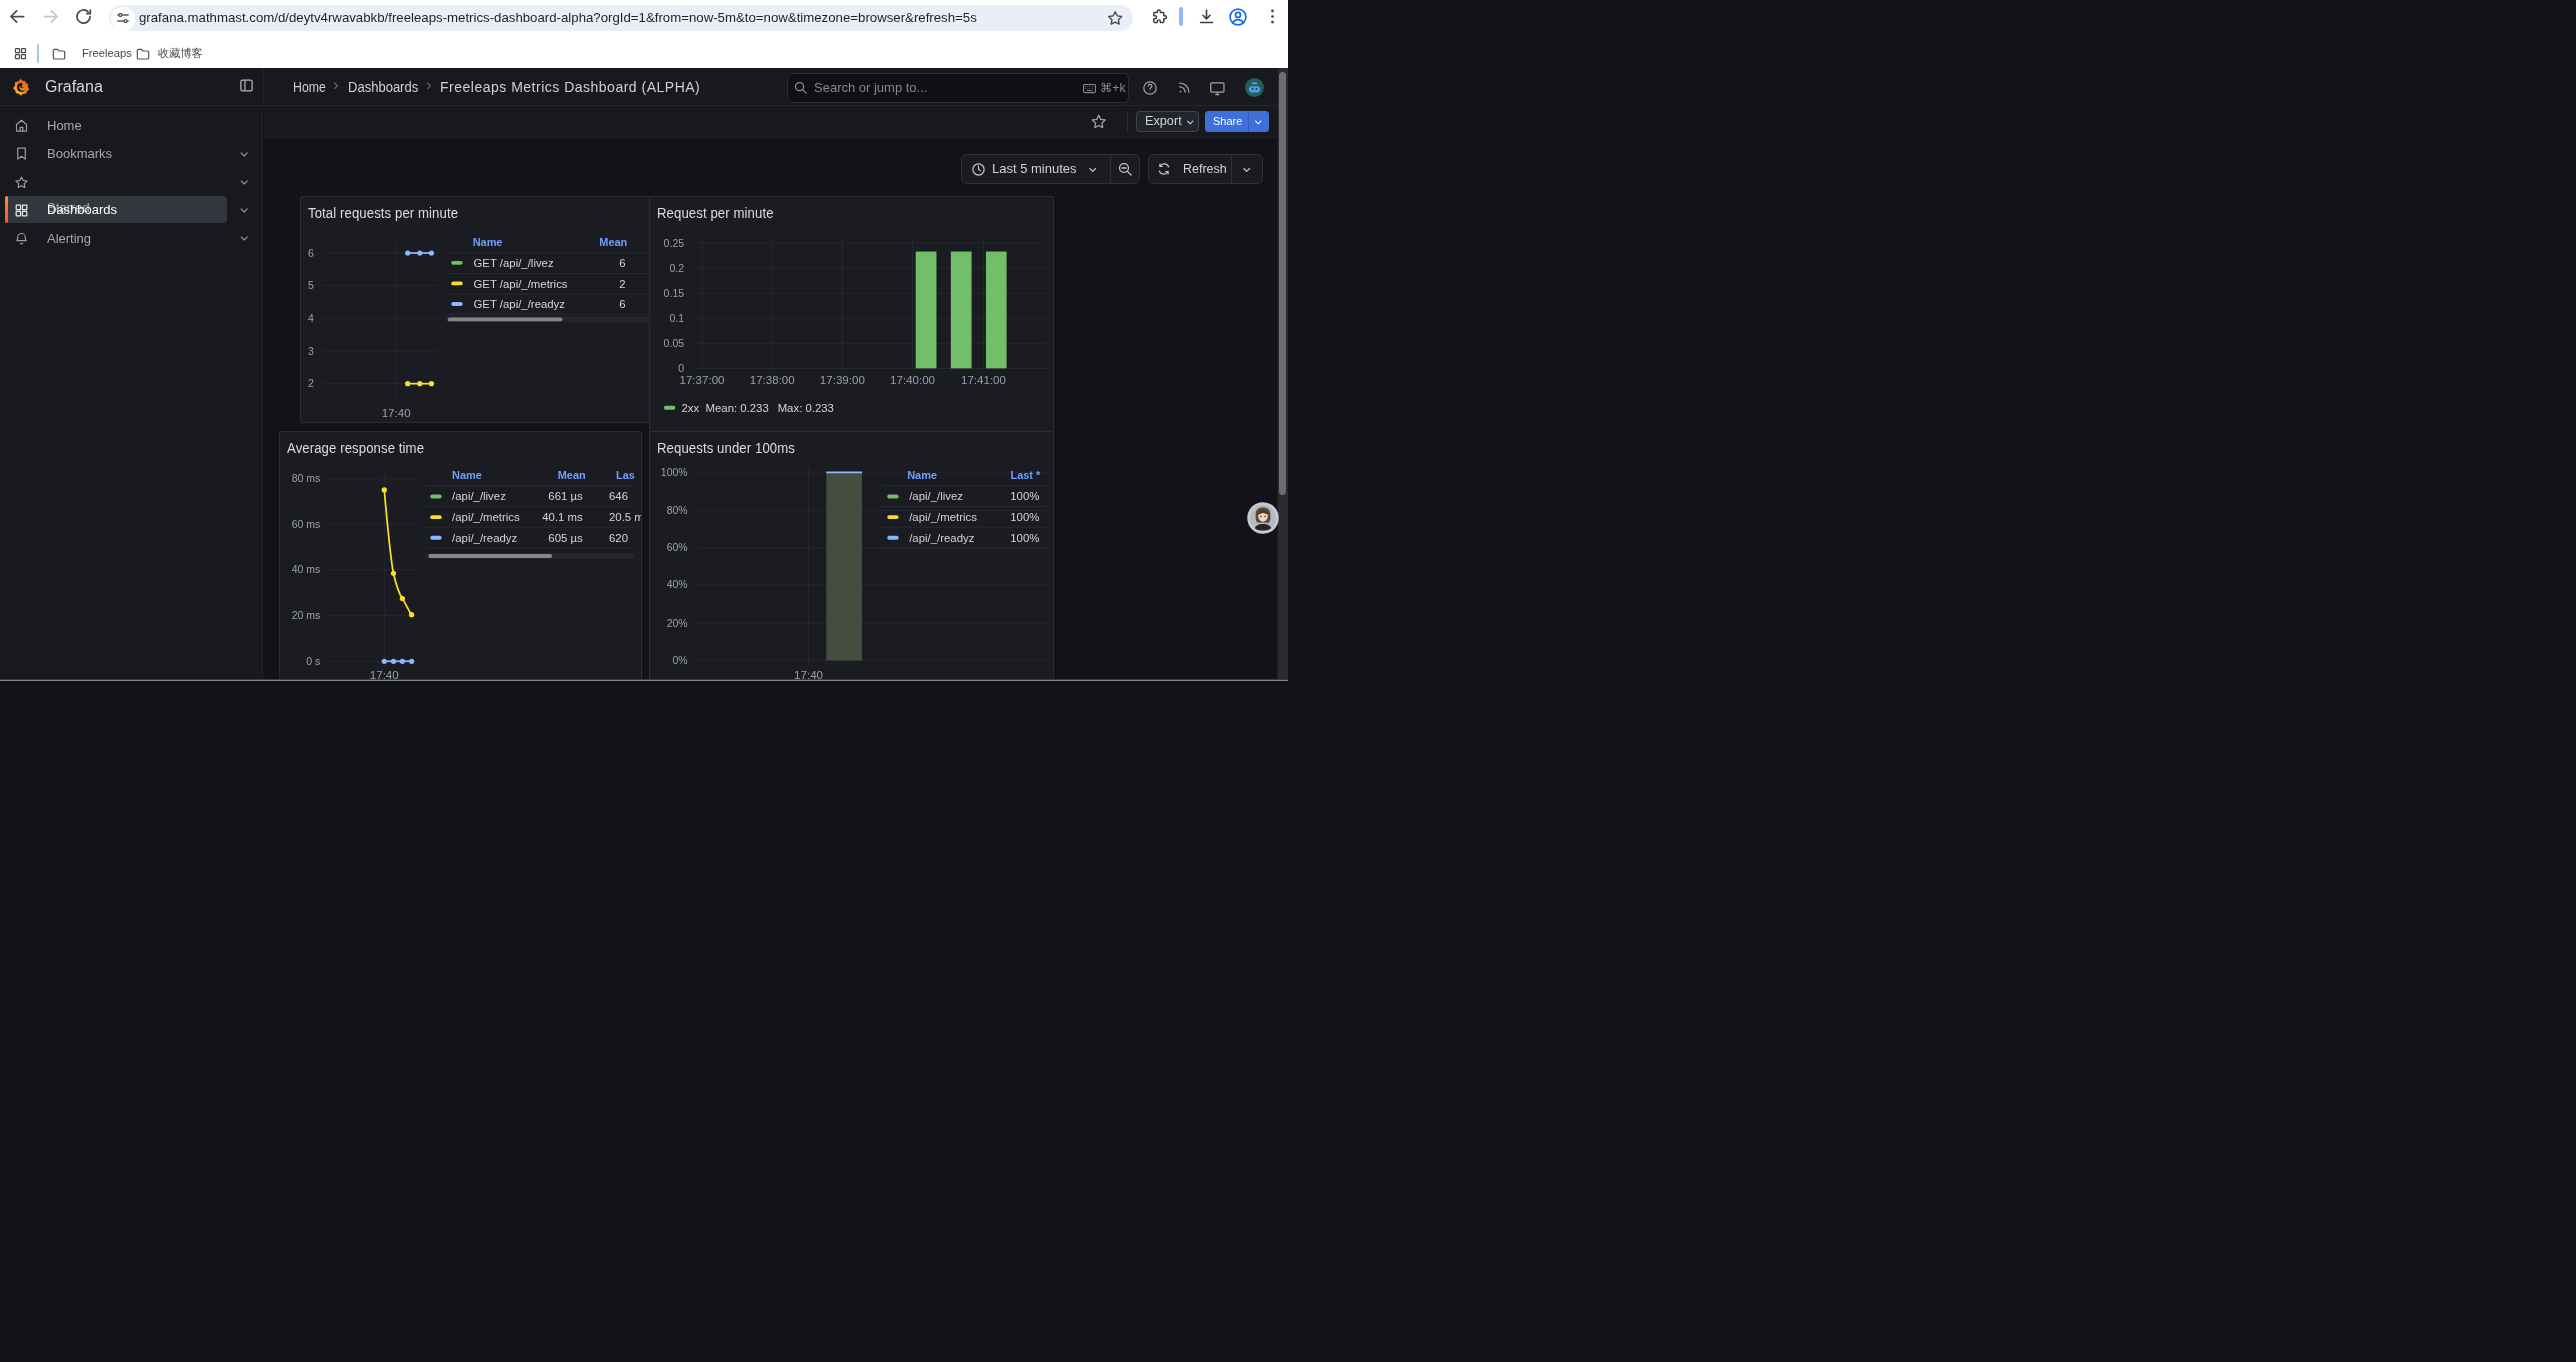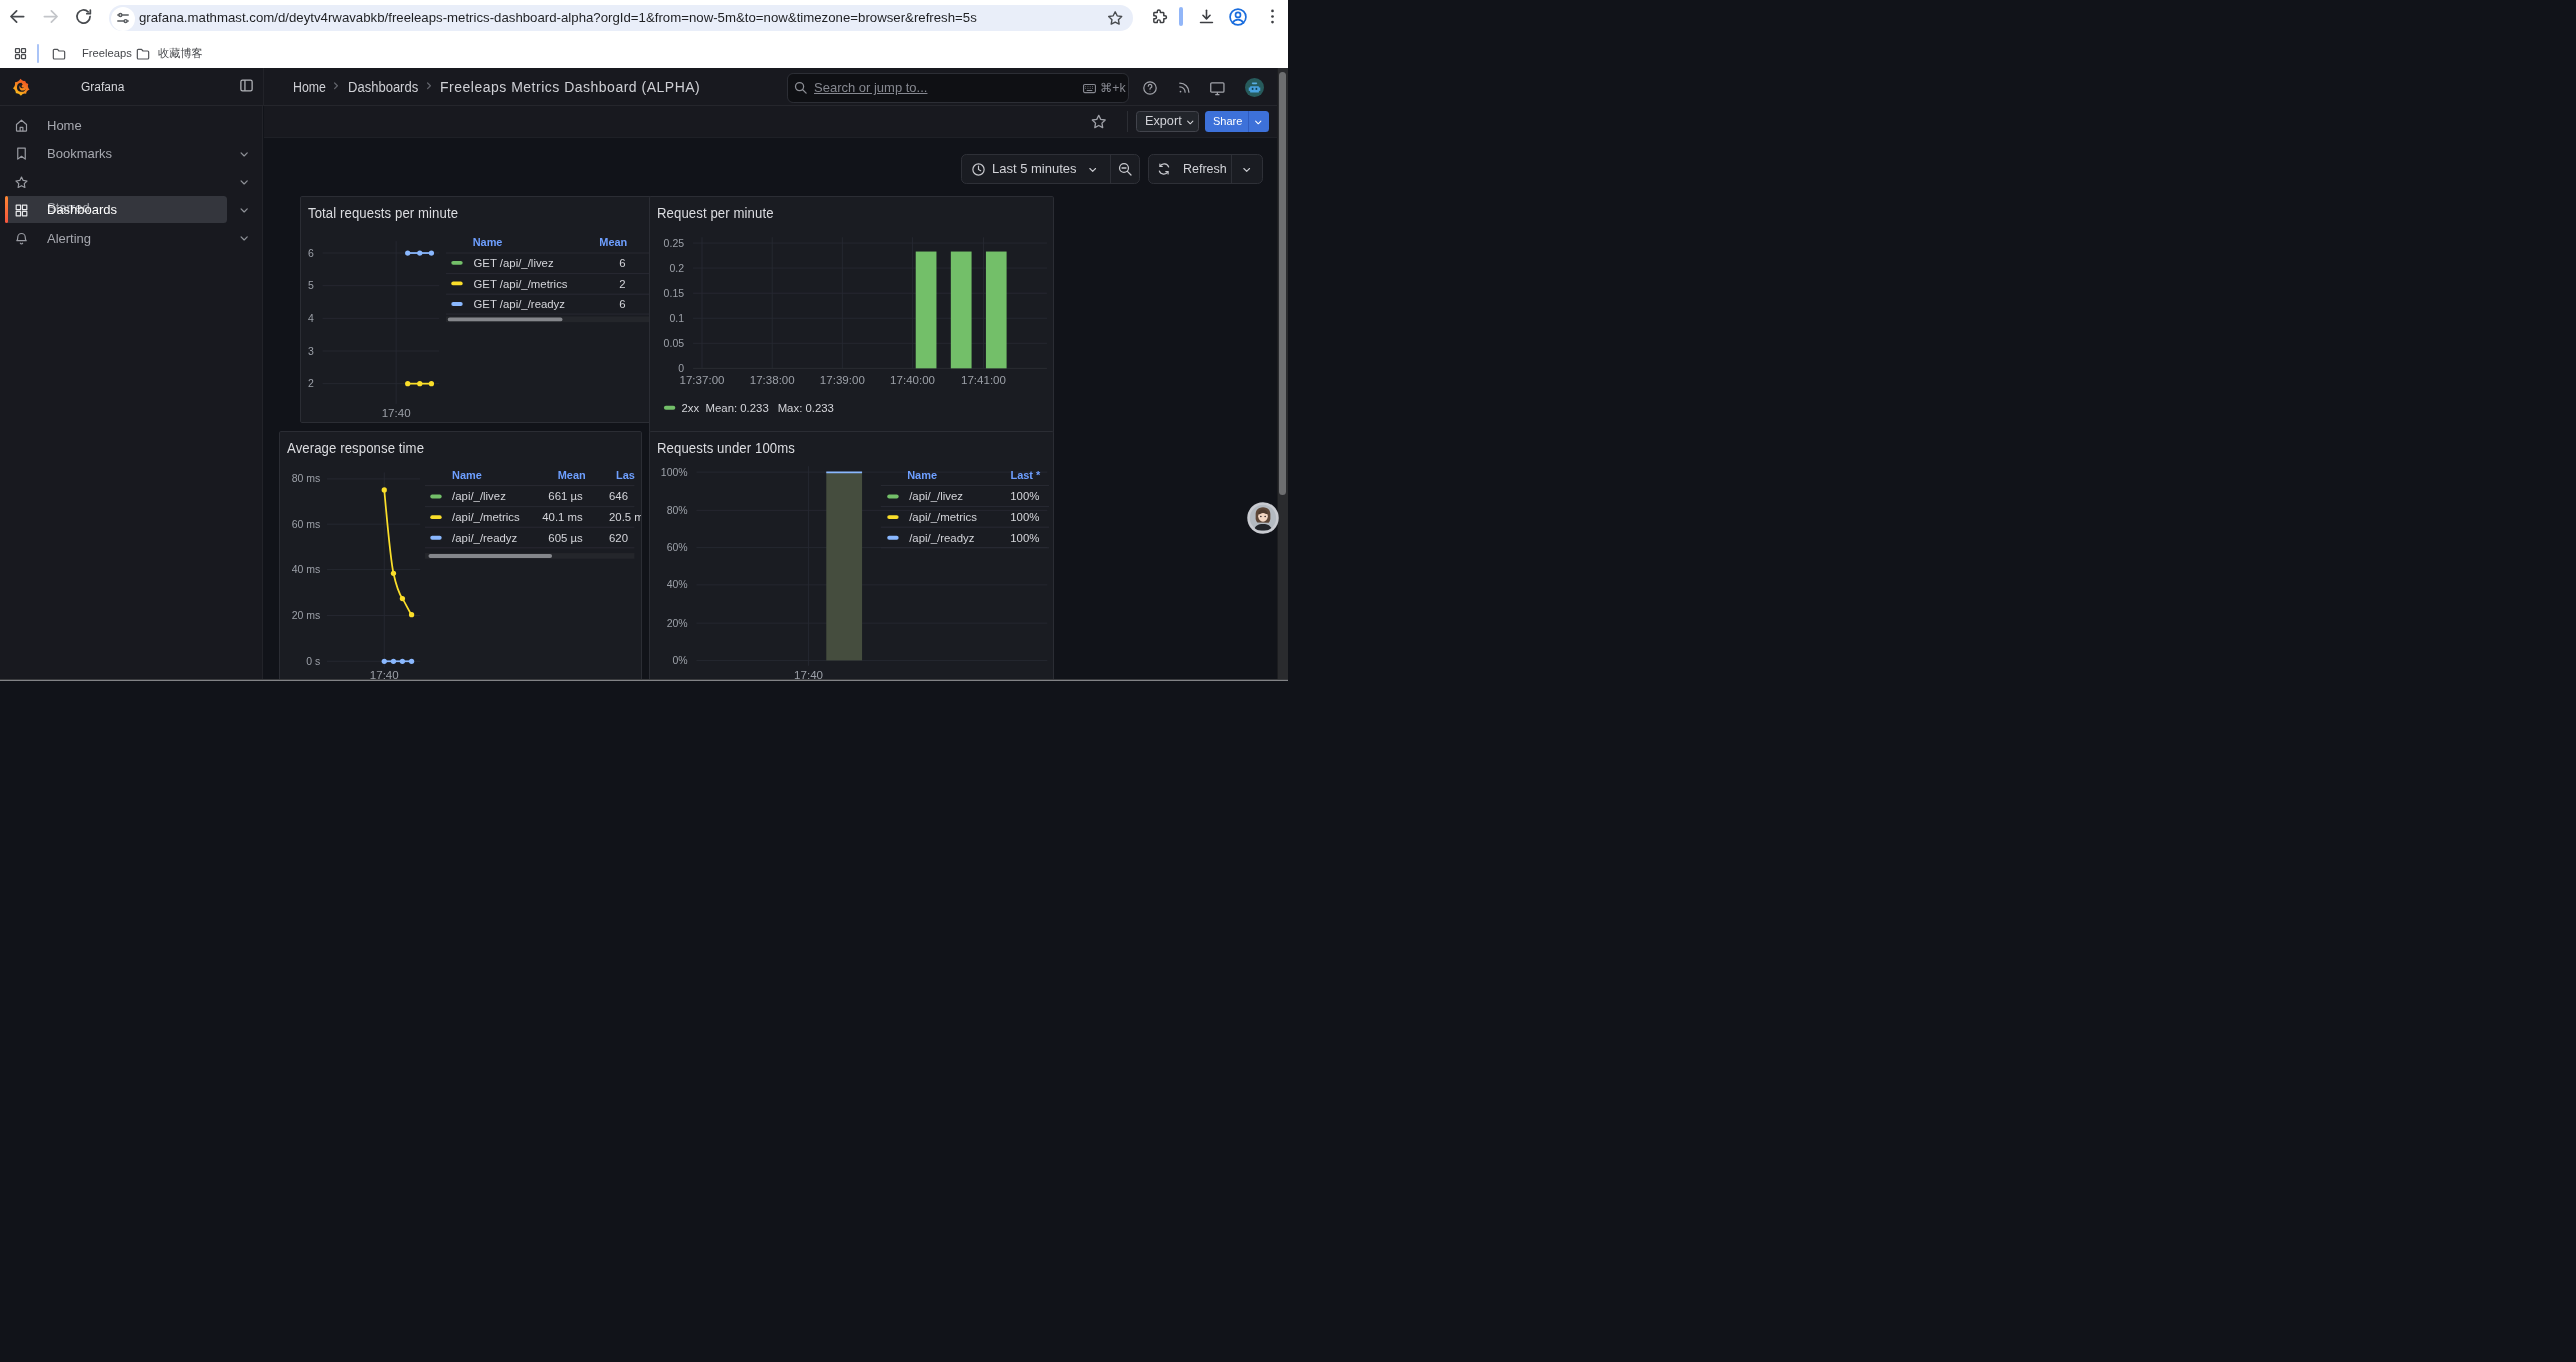--- a/index.html
+++ b/index.html
@@ -133,21 +133,21 @@
     <defs>
       <linearGradient id="gflame" x1="0.1" y1="1" x2="0.75" y2="0">
         <stop offset="0" stop-color="#fccf1b"></stop>
           <stop offset="0.55" stop-color="#f58220"></stop>
           <stop offset="1" stop-color="#ef4a24"></stop>
       </linearGradient>
     </defs>
     <path fill="url(#gflame)" d="M11.02 1.14 Q8.49 5.56 3.88 5.49 Q4.75 10.01 1.24 13.24 Q5.20 15.69 5.04 20.03 Q9.15 19.35 11.62 23.29 Q14.35 19.53 18.46 20.57 Q18.34 16.49 22.91 15.22 Q19.57 11.64 21.24 7.99 Q17.60 7.17 17.00 3.64 Q13.64 4.88 11.02 1.14 Z"></path>
     <path d="M12.4 6.2 a5.9 5.9 0 1 0 5.7 7.4 a4.4 4.4 0 1 1 -5.1-5.9 a2.9 2.9 0 1 0 3.1 3.5 a1.8 1.8 0 1 1 -2-2.3 z" fill="#18191f"></path>
   </svg>
-  <div class="abs" style="left:45px;top:68px;height:38px;line-height:38px;font-size:12px;font-weight:500;color:#d5d6da;margin-left:36px;">Grafana</div>
+  <div class="abs" style="left:45px;top:68px;height:38px;line-height:38px;font-size:16px;font-weight:500;color:#d5d6da;">Grafana</div>
 
   <svg class="abs" style="left:239px;top:78px;" width="15" height="15" viewBox="0 0 24 24" fill="none" stroke="#b4b6bb" stroke-width="2">
     <rect x="3" y="3.5" width="18" height="17" rx="2.5"></rect>
       <path d="M9.5 3.5v17"></path>
   </svg>
 
   <div class="abs crumb" style="left:293px;transform:scaleX(0.88);transform-origin:0 50%;">Home</div>
   <svg class="abs" style="left:331px;top:81px;" width="9.6" height="9.6" viewBox="0 0 24 24" fill="none" stroke="#62646b" stroke-width="3" stroke-linecap="round" stroke-linejoin="round">
       <path d="M9 5l7 7-7 7"></path>
     </svg>
@@ -155,21 +155,21 @@
   <svg class="abs" style="left:424px;top:81px;" width="9.6" height="9.6" viewBox="0 0 24 24" fill="none" stroke="#62646b" stroke-width="3" stroke-linecap="round" stroke-linejoin="round">
       <path d="M9 5l7 7-7 7"></path>
     </svg>
   <div class="abs crumb" style="left:440px;letter-spacing:0.5px;">Freeleaps Metrics Dashboard (ALPHA)</div>
 
   <div class="abs searchbox"></div>
   <svg class="abs" style="left:793px;top:80px;" width="15" height="15" viewBox="0 0 24 24" fill="none" stroke="#8c8e95" stroke-width="2" stroke-linecap="round">
     <circle cx="10.5" cy="10.5" r="6.5"></circle>
       <path d="M15.5 15.5 21 21"></path>
   </svg>
-  <div class="abs" style="left:814px;top:73px;height:30px;line-height:30px;font-size:13px;color:#868890;text-decoration:underline;">Search or jump to...</div>
+  <div class="abs" style="left:814px;top:73px;height:30px;line-height:30px;font-size:13px;color:#868890;">Search or jump to...</div>
   <svg class="abs" style="left:1082px;top:81px;" width="15" height="15" viewBox="0 0 24 24" fill="none" stroke="#868890" stroke-width="1.8">
     <rect x="2.5" y="5.5" width="19" height="13" rx="2"></rect>
     <path d="M5.5 9h1M9 9h1M12.5 9h1M16 9h1M5.5 12h1M9 12h1M12.5 12h1M16 12h1M7.5 15.2h9"></path>
   </svg>
   <div class="abs" style="left:1100px;top:73px;height:30px;line-height:30px;font-size:12.3px;color:#868890;">⌘+k</div>
 
   <svg class="abs" style="left:1142px;top:80px;" width="16" height="16" viewBox="0 0 24 24" fill="none" stroke="#a2a4ab" stroke-width="1.8">
     <circle cx="12" cy="12" r="9.3"></circle>
     <path d="M9.4 9.2a2.7 2.7 0 1 1 3.9 2.4c-.8.4-1.3.9-1.3 1.8v.4" stroke-linecap="round"></path>
     <circle cx="12" cy="16.8" r="0.6" fill="#a2a4ab" stroke="none"></circle>

